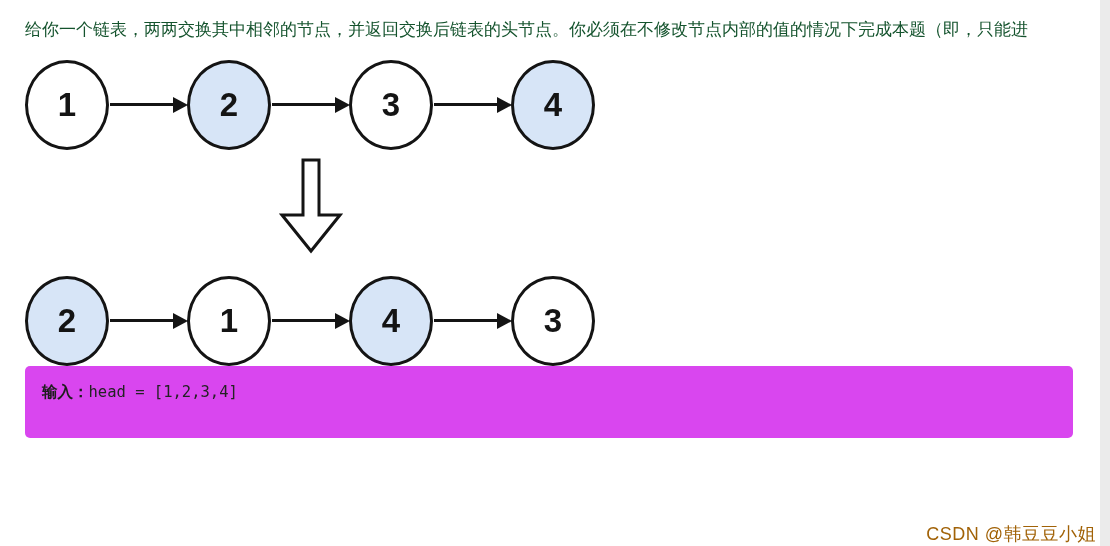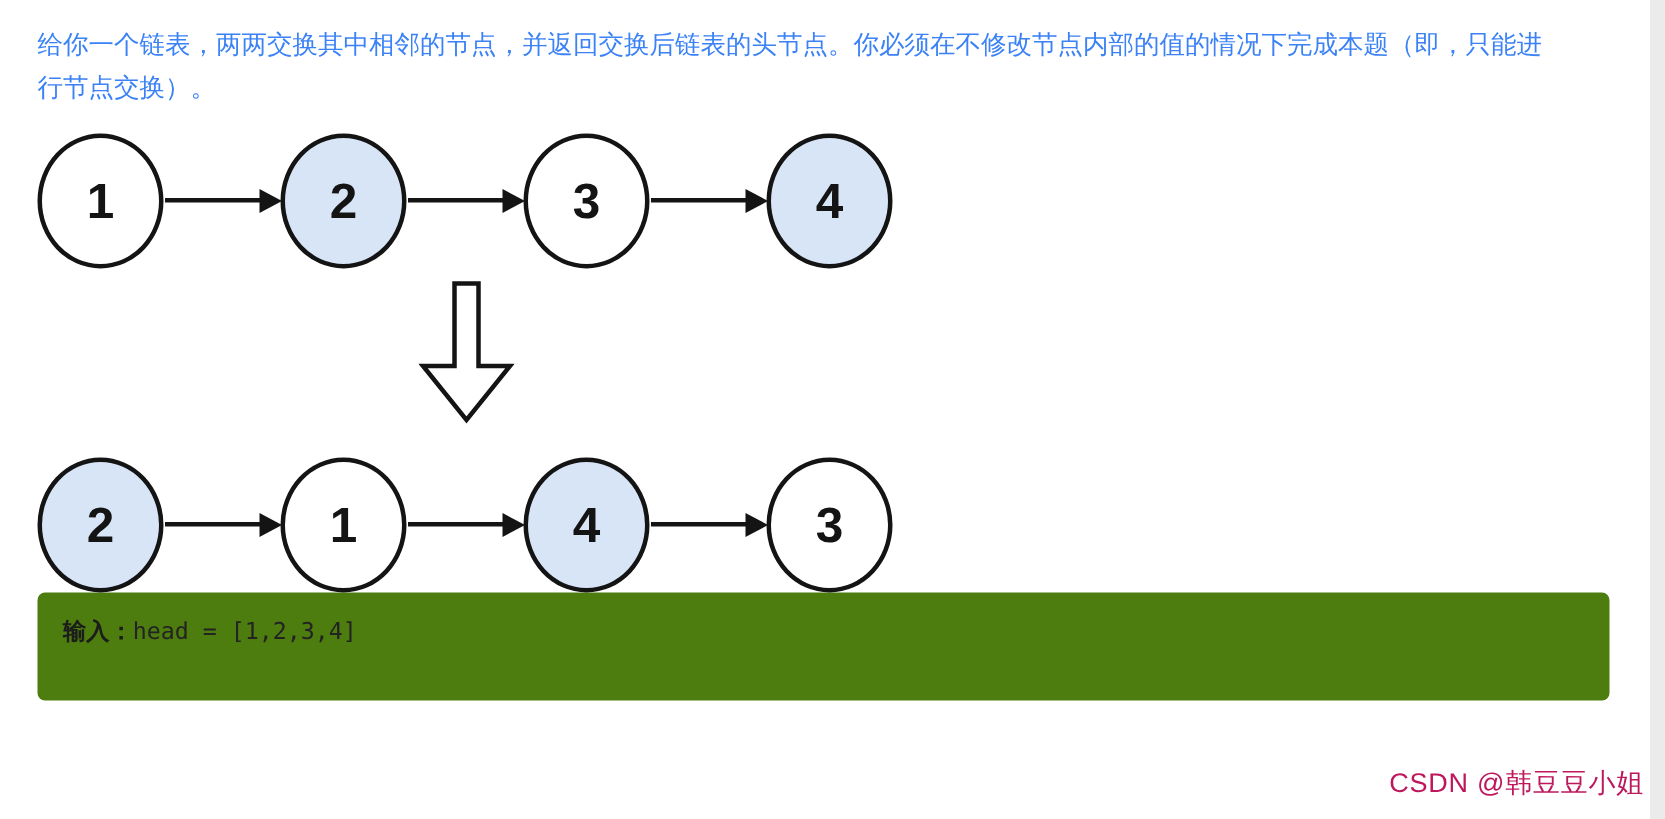--- a/index.html
+++ b/index.html
@@ -3,21 +3,21 @@
 <meta charset="utf-8">
 <style>
   :root { --hl: #d7e5f7; }
   * { box-sizing: border-box; }
   html,body { margin:0; padding:0; }
   body {
     width:1110px; height:546px; position:relative; overflow:hidden;
     background:#ffffff; color:#262626;
     font-family:"Liberation Sans","DejaVu Sans",sans-serif;
   }
-  .desc { margin:15px 25px 0 25px; font-size:17px; line-height:29px; color:#3b82f6; }
+  .desc { margin:15px 25px 0 25px; font-size:17px; line-height:29px; color:#14532d; }
   .desc .line { display:block; white-space:nowrap; }
   .example-label { margin:52px 0 0 25px; font-size:16px; line-height:21px; font-weight:bold; color:#1c1c1c; }
   .list-row { display:flex; align-items:center; margin-left:25px; height:90px; }
   .list-row.first { margin-top:16px; }
   .list-row.second { margin-top:22px; }
   .node {
     width:84px; height:90px; flex:none;
     border:3px solid #141414; border-radius:50%;
     background:#ffffff;
     display:flex; align-items:center; justify-content:center;
@@ -30,44 +30,43 @@
     height:3px; background:#141414;
   }
   .arrow::after {
     content:""; position:absolute; right:-1px; top:0;
     border-left:15px solid #141414;
     border-top:8px solid transparent; border-bottom:8px solid transparent;
   }
   .down-arrow-wrap { height:96px; margin:8px 0 0 279px; }
   .code-block {
     width:1048px; height:72px; margin:0 0 0 25px;
-    background:#4d7c0f; border-radius:5px;
+    background:#d946ef; border-radius:5px;
     padding:12px 17px 0 17px;
     font-size:15.5px; line-height:28px;
   }
   .io-line { white-space:pre; }
   .io-label { font-weight:bold; color:#1c1c1c; font-family:"Liberation Sans","DejaVu Sans",sans-serif; }
   .io-code { font-family:"DejaVu Sans Mono","Liberation Mono",monospace; color:#232323; }
   .watermark {
-    position:absolute; right:14px; bottom:12px;
-    font-size:18px; color:#be185d; letter-spacing:0.5px;
+    position:absolute; right:14px; bottom:0;
+    font-size:18px; color:#a16207; letter-spacing:0.5px;
   }
   .scrollbar-track {
     position:absolute; top:0; right:0; width:10px; height:546px;
     background:#ebebeb;
   }
 </style>
 </head>
 <body>
 
 <div>
 
   <p class="desc">
     <span class="line">给你一个链表，两两交换其中相邻的节点，并返回交换后链表的头节点。你必须在不修改节点内部的值的情况下完成本题（即，只能进</span>
-    <span class="line">行节点交换）。</span>
   </p>
 
 
   <div class="list-row first">
       <div class="node">1</div>
       <div class="arrow"></div>
       <div class="node hl">2</div>
       <div class="arrow"></div>
       <div class="node">3</div>
       <div class="arrow"></div>

